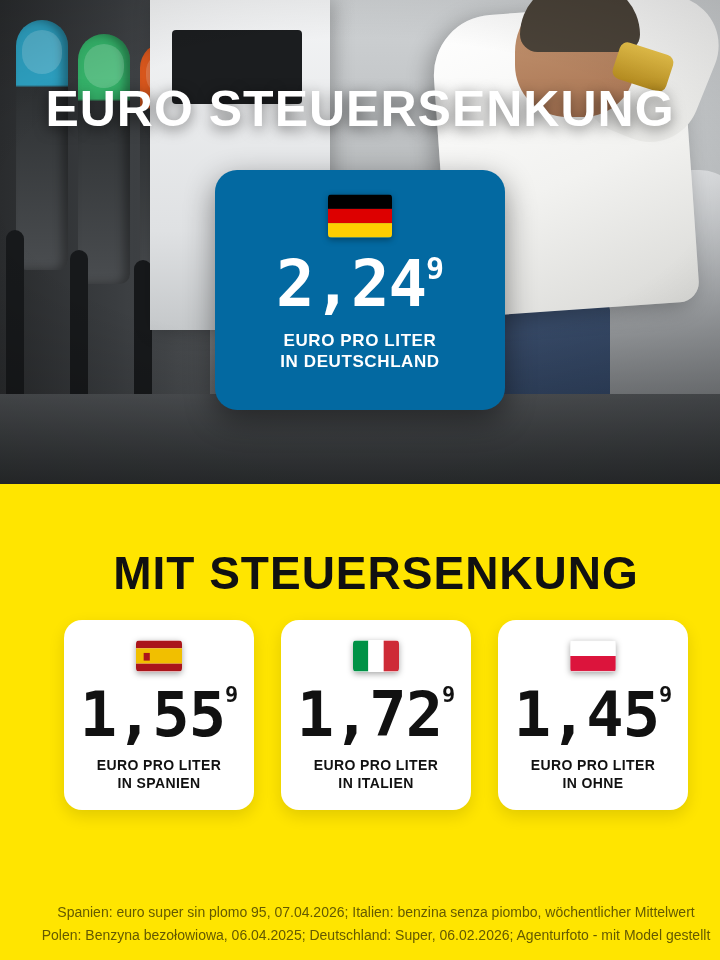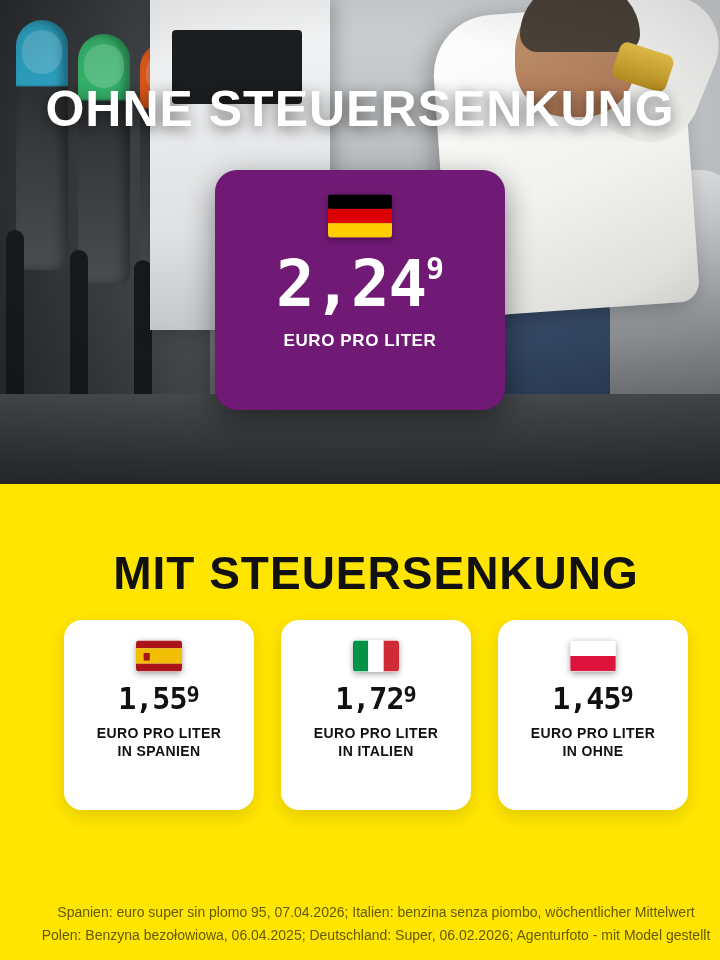--- a/index.html
+++ b/index.html
@@ -178,21 +178,21 @@
     letter-spacing: 1px;
     text-shadow: 0 3px 14px rgba(0,0,0,0.55);
     font-stretch: condensed;
   }
 
   
   .card-dark {
     position: absolute;
     left: 215px; top: 170px;
     width: 290px; height: 240px;
-    background: #701a75;
+    background: #0369a1;
     border-radius: 22px;
     box-shadow: 0 10px 30px rgba(0,0,0,0.45);
     display: flex;
     flex-direction: column;
     align-items: center;
     justify-content: flex-start;
     padding-top: 24px;
     box-sizing: border-box;
   }
   .flag {
@@ -260,21 +260,21 @@
     background: #ffffff;
     border-radius: 18px;
     box-shadow: 0 6px 16px rgba(0,0,0,0.12);
     display: flex;
     flex-direction: column;
     align-items: center;
     padding-top: 20px;
     box-sizing: border-box;
   }
   .card-light .flag { width: 46px; height: 32px; }
-  .card-light .price-main { font-size: 30px; color: #111; margin-top: 12px; }
+  .card-light .price-main { font-size: 62px; color: #111; margin-top: 12px; }
   .card-light .price-sup { font-size: 22px; color: #111; margin-top: 12px; }
   .card-light .sub {
     color: #111;
     font-size: 14px;
     font-weight: 700;
     text-align: center;
     letter-spacing: .4px;
     line-height: 1.3;
     margin-top: 10px;
   }
@@ -325,34 +325,35 @@
     <div class="man-arm"></div>
     <div class="man-head"></div>
     <div class="man-hair"></div>
     <div class="watch"></div>
     <div class="glove"></div>
     <div class="nozzle-hand"></div>
 
     <div class="ground"></div>
     <div class="photo-vignette"></div>
 
-    <div class="headline-top">OHNE STEUERSENKUNG</div>
+    <div class="headline-top">EURO STEUERSENKUNG</div>
 
     <div class="card-dark">
       <svg class="flag" viewBox="0 0 30 20">
         <rect x="0" y="0" width="30" height="6.67" fill="#000000"></rect>
         <rect x="0" y="6.67" width="30" height="6.67" fill="#DD0000"></rect>
         <rect x="0" y="13.34" width="30" height="6.66" fill="#FFCE00"></rect>
       </svg>
       <div class="price-row">
         <span class="price-main">2,24</span>
         <span class="price-sup">9</span>
       </div>
       <div class="sub">
         <div>EURO PRO LITER</div>
+        <div>IN DEUTSCHLAND</div>
       </div>
     </div>
   </div>
 
   <div class="yellow">
     <div class="headline-bottom">MIT STEUERSENKUNG</div>
 
     <div class="cards">
 
       <div class="card-light">

